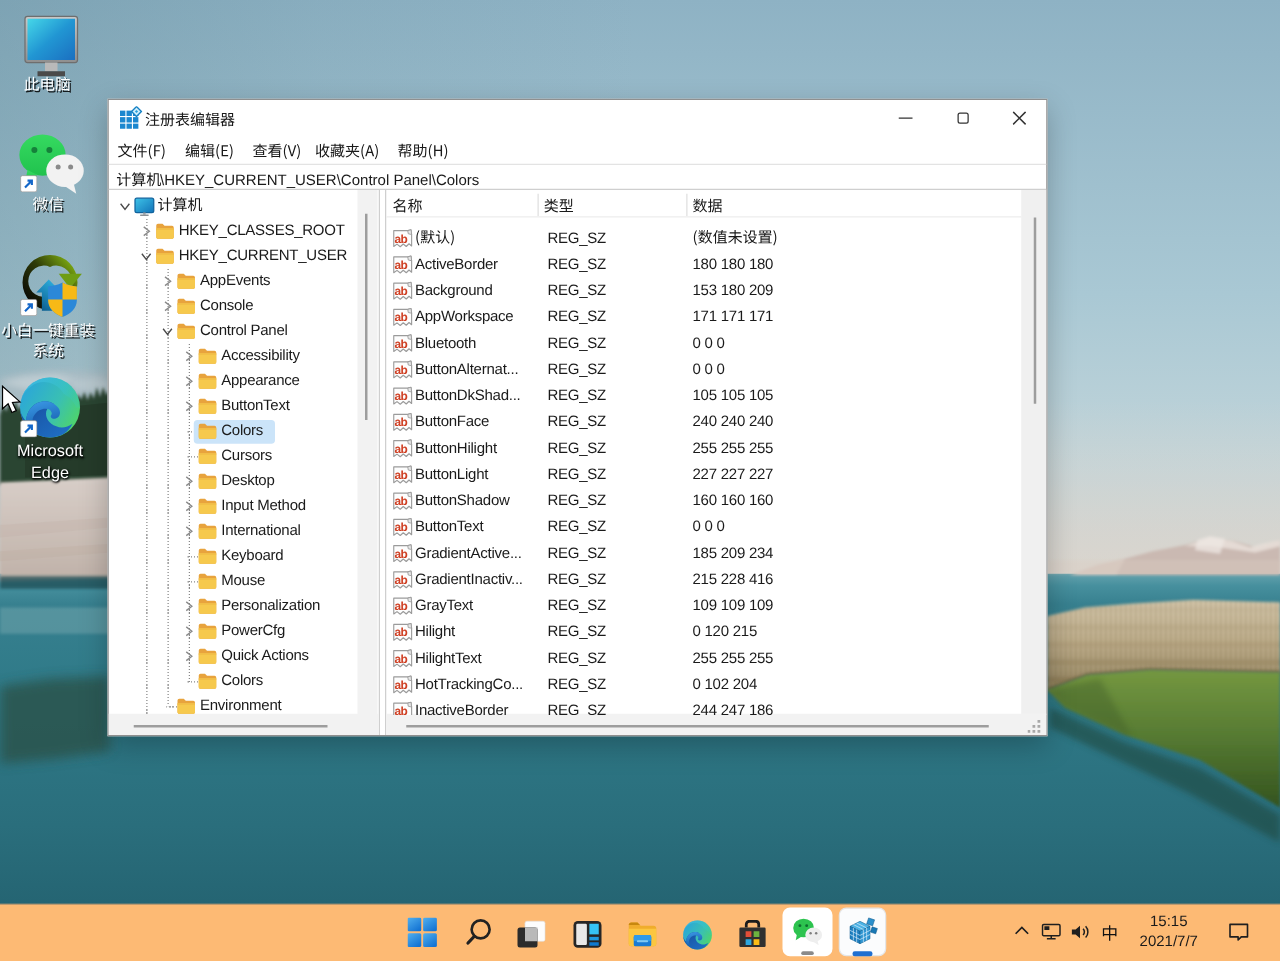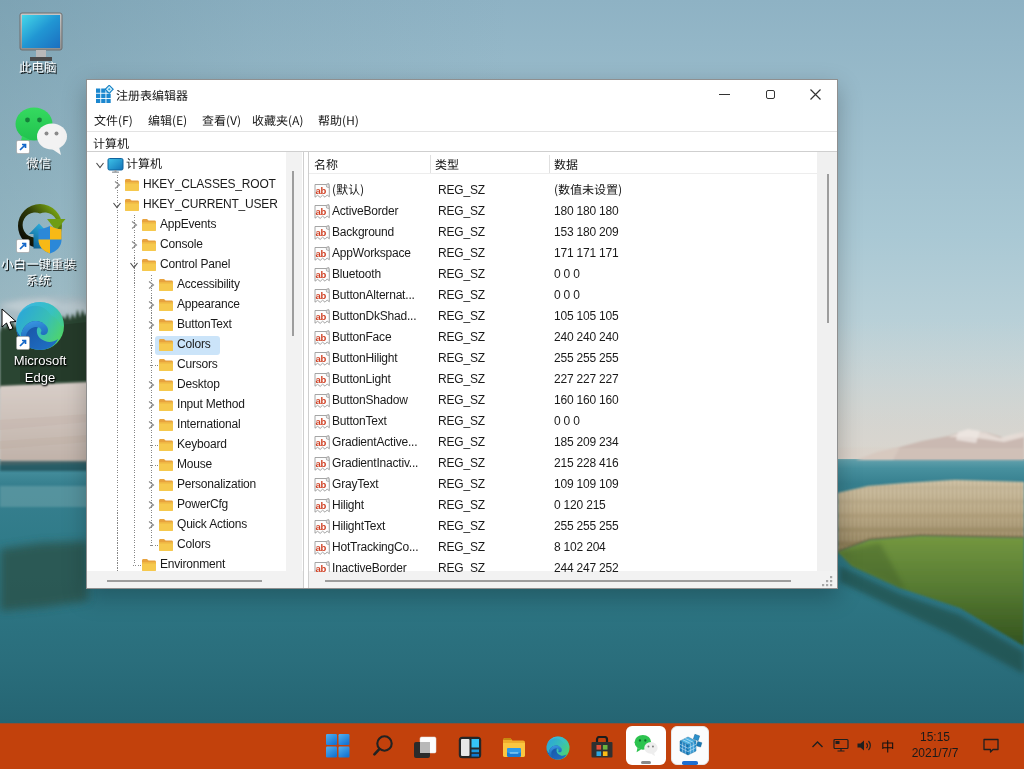--- a/index.html
+++ b/index.html
@@ -345,20 +345,21 @@
     </div>
     <div class="ab" style="left:0;top:51px;width:750px;height:1px;background:#e3e3e3"></div>
     <div class="ab" style="left:0;top:71px;width:750px;height:1px;background:#cfcfcf"></div>
     <div class="ab" style="left:6px;top:56px">
       <svg class="ct" width="36" height="16" viewBox="0 0 36 16" fill="#1a1a1a">
         <path transform="translate(0.0,12.0) scale(0.0120,-0.0120)" d="M137 775C193 728 263 660 295 617L346 673C312 714 241 778 186 823ZM46 526V452H205V93C205 50 174 20 155 8C169 -7 189 -41 196 -61C212 -40 240 -18 429 116C421 130 409 162 404 182L281 98V526ZM626 837V508H372V431H626V-80H705V431H959V508H705V837Z"></path>
         <path transform="translate(12.0,12.0) scale(0.0120,-0.0120)" d="M252 457H764V398H252ZM252 350H764V290H252ZM252 562H764V505H252ZM576 845C548 768 497 695 436 647C453 640 482 624 497 613H296L353 634C346 653 331 680 315 704H487V766H223C234 786 244 806 253 826L183 845C151 767 96 689 35 638C52 628 82 608 96 596C127 625 158 663 185 704H237C257 674 277 637 287 613H177V239H311V174L310 152H56V90H286C258 48 198 6 72 -25C88 -39 109 -65 119 -81C279 -35 346 28 372 90H642V-78H719V90H948V152H719V239H842V613H742L796 638C786 657 768 681 748 704H940V766H620C631 786 640 807 648 828ZM642 152H386L387 172V239H642ZM505 613C532 638 559 669 583 704H663C690 675 718 639 731 613Z"></path>
         <path transform="translate(24.0,12.0) scale(0.0120,-0.0120)" d="M498 783V462C498 307 484 108 349 -32C366 -41 395 -66 406 -80C550 68 571 295 571 462V712H759V68C759 -18 765 -36 782 -51C797 -64 819 -70 839 -70C852 -70 875 -70 890 -70C911 -70 929 -66 943 -56C958 -46 966 -29 971 0C975 25 979 99 979 156C960 162 937 174 922 188C921 121 920 68 917 45C916 22 913 13 907 7C903 2 895 0 887 0C877 0 865 0 858 0C850 0 845 2 840 6C835 10 833 29 833 62V783ZM218 840V626H52V554H208C172 415 99 259 28 175C40 157 59 127 67 107C123 176 177 289 218 406V-79H291V380C330 330 377 268 397 234L444 296C421 322 326 429 291 464V554H439V626H291V840Z"></path>
       </svg>
     </div>
+    <div class="ab" style="left:41px;top:57px;font-size:12px;color:#1a1a1a">\HKEY_CURRENT_USER\Control Panel\Colors</div>
     <div class="ab" style="left:216px;top:72px;width:1px;height:436px;background:#cfcfcf"></div>
     <div class="ab" style="left:221px;top:72px;width:1px;height:436px;background:#cfcfcf"></div>
     <div class="ab" style="left:199px;top:72px;width:16px;height:420px;background:#f2f2f2"></div>
     <div class="ab" style="left:205px;top:91px;width:2px;height:165px;background:#9d9d9d"></div>
     <div class="ab" style="left:730px;top:72px;width:20px;height:420px;background:#f0f0f0"></div>
     <div class="ab" style="left:740px;top:94px;width:2px;height:149px;background:#9d9d9d"></div>
     <div class="ab" style="left:0;top:491px;width:216px;height:17px;background:#f2f2f2"></div>
     <div class="ab" style="left:222px;top:491px;width:528px;height:17px;background:#f2f2f2"></div>
     <div class="ab" style="left:20px;top:500px;width:155px;height:2px;background:#9d9d9d"></div>
     <div class="ab" style="left:238px;top:500px;width:466px;height:2px;background:#9d9d9d"></div>
@@ -821,35 +822,35 @@
         <div class="ab lst" style="left:467px;top:438.5px">255 255 255</div>
         <div class="ab" style="left:227px;top:459.5px">
           <svg width="17" height="16" viewBox="0 0 17 16">
 <path d="M1 1.5 H12.2 L14.8 0.8 L15.3 4.6 V13.8 L13.2 12 L11 14.2 L8.6 12.2 L6.2 14.4 L3.6 12.3 L1 14.2 Z" fill="#fdfdfd" stroke="#9b9b9b" stroke-width="0.9" stroke-linejoin="round"></path>
 <path d="M12.2 1.5 L14.8 0.8 L15.3 4.6 L12.6 4 Z" fill="#e6e6e6" stroke="#9b9b9b" stroke-width="0.7"></path>
 <text x="1.6" y="11" font-family="Liberation Sans" font-size="9.5" font-weight="bold" fill="#cf4024" letter-spacing="-0.5">ab</text>
 </svg>
         </div>
         <div class="ab lst" style="left:245px;top:459.5px">HotTrackingCo...</div>
         <div class="ab lst" style="left:351px;top:459.5px">REG_SZ</div>
-        <div class="ab lst" style="left:467px;top:459.5px">8 102 204</div>
+        <div class="ab lst" style="left:467px;top:459.5px">0 102 204</div>
         <div class="ab" style="left:227px;top:480.5px">
           <svg width="17" height="16" viewBox="0 0 17 16">
 <path d="M1 1.5 H12.2 L14.8 0.8 L15.3 4.6 V13.8 L13.2 12 L11 14.2 L8.6 12.2 L6.2 14.4 L3.6 12.3 L1 14.2 Z" fill="#fdfdfd" stroke="#9b9b9b" stroke-width="0.9" stroke-linejoin="round"></path>
 <path d="M12.2 1.5 L14.8 0.8 L15.3 4.6 L12.6 4 Z" fill="#e6e6e6" stroke="#9b9b9b" stroke-width="0.7"></path>
 <text x="1.6" y="11" font-family="Liberation Sans" font-size="9.5" font-weight="bold" fill="#cf4024" letter-spacing="-0.5">ab</text>
 </svg>
         </div>
         <div class="ab lst" style="left:245px;top:480.5px">InactiveBorder</div>
         <div class="ab lst" style="left:351px;top:480.5px">REG_SZ</div>
-        <div class="ab lst" style="left:467px;top:480.5px">244 247 252</div>
+        <div class="ab lst" style="left:467px;top:480.5px">244 247 186</div>
       </div>
     </div>
   </div>
-<div id="tb" style="position:absolute;left:0;top:723px;width:1024px;height:46px;background:#c2410c;border-top:1px solid rgba(70,95,105,0.35)">
+<div id="tb" style="position:absolute;left:0;top:723px;width:1024px;height:46px;background:#fdba74;border-top:1px solid rgba(70,95,105,0.35)">
     <div class="ab" style="left:326px;top:10px">
       <svg width="24" height="24" viewBox="0 0 24 24">
         <defs>
           <linearGradient id="wlg" x1="0" y1="0" x2="0.7" y2="1">
             <stop offset="0" stop-color="#52b0ee"></stop>
             <stop offset="1" stop-color="#1474d4"></stop>
           </linearGradient>
         </defs>
         <rect width="11" height="11" rx="1.2" fill="url(#wlg)"></rect>
         <rect x="12.5" width="11" height="11" rx="1.2" fill="url(#wlg)"></rect>

